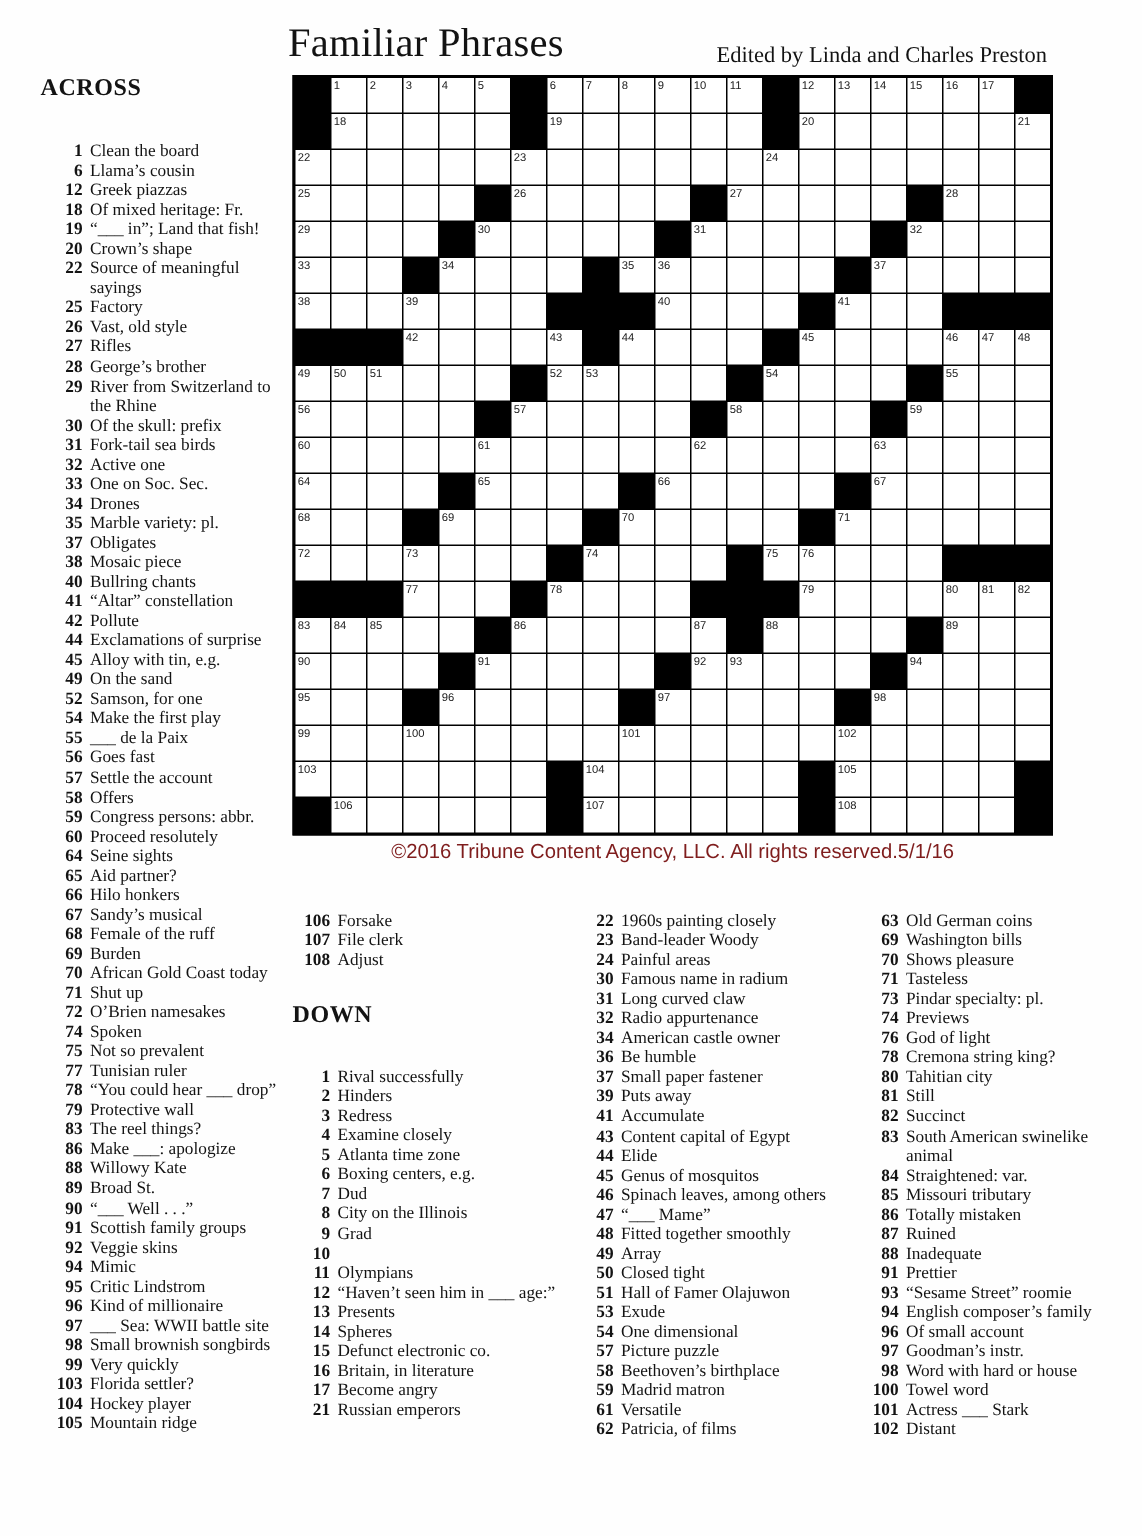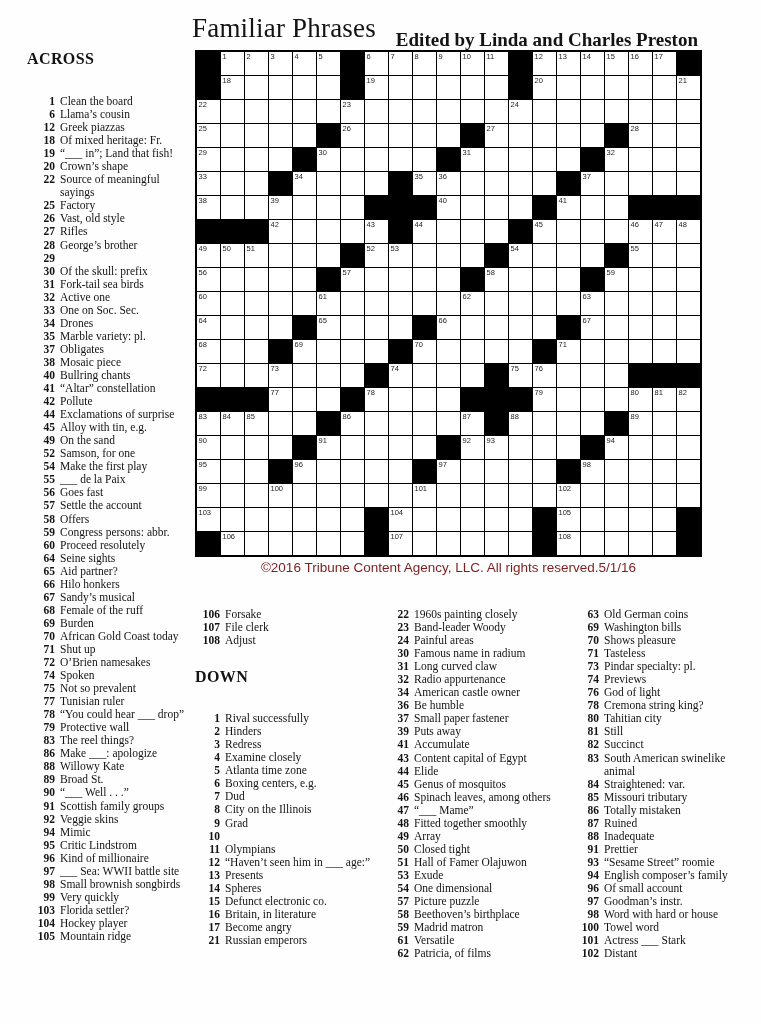--- a/index.html
+++ b/index.html
@@ -1,19 +1,19 @@
 <!DOCTYPE html>
 <html><head>
 <meta charset="utf-8">
 <style>
   html,body{margin:0;padding:0;}
   body{width:761px;height:1024px;background:#fefefe;color:#131313;
        font-family:"Liberation Serif",serif;position:relative;overflow:hidden;}
   .title{position:absolute;left:192px;top:13px;margin:0;font-size:27px;font-weight:normal;letter-spacing:.2px;}
-  .edited{position:absolute;top:29px;right:63px;font-size:19px;font-weight:bold;}
+  .edited{position:absolute;top:29px;right:63px;font-size:15px;}
   .sec-label{font-weight:bold;font-size:16px;letter-spacing:.4px;}
   .across-col{position:absolute;left:27px;top:50px;width:161px;}
   .across-col .sec-label{margin-bottom:27px;}
   .clue{display:flex;font-size:11.5px;line-height:13.05px;}
   .clue .cnum{flex:0 0 33px;text-align:right;font-weight:bold;padding-right:5px;box-sizing:border-box;}
   .clue .ctxt{flex:1;}
   .grid-wrap{position:absolute;left:195px;top:50px;border:1.5px solid #000;background:#000;
              padding:1px;display:grid;grid-template-columns:repeat(21,23px);grid-auto-rows:23px;gap:1px;}
   .cell{background:#fff;position:relative;}
   .cell.black{background:#000;}
@@ -78,20 +78,21 @@
         <div class="clue">
           <span class="cnum">27</span>
           <span class="ctxt">Rifles</span>
         </div>
         <div class="clue">
           <span class="cnum">28</span>
           <span class="ctxt">George’s brother</span>
         </div>
         <div class="clue">
           <span class="cnum">29</span>
+          <span class="ctxt">River from Switzerland to the Rhine</span>
         </div>
         <div class="clue">
           <span class="cnum">30</span>
           <span class="ctxt">Of the skull: prefix</span>
         </div>
         <div class="clue">
           <span class="cnum">31</span>
           <span class="ctxt">Fork-tail sea birds</span>
         </div>
         <div class="clue">

